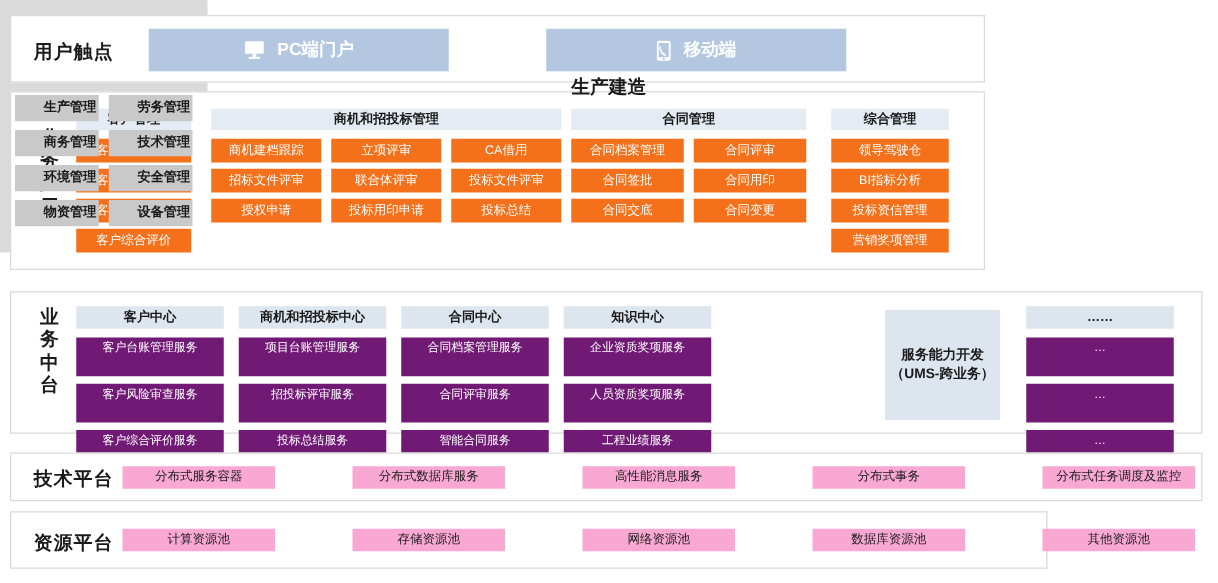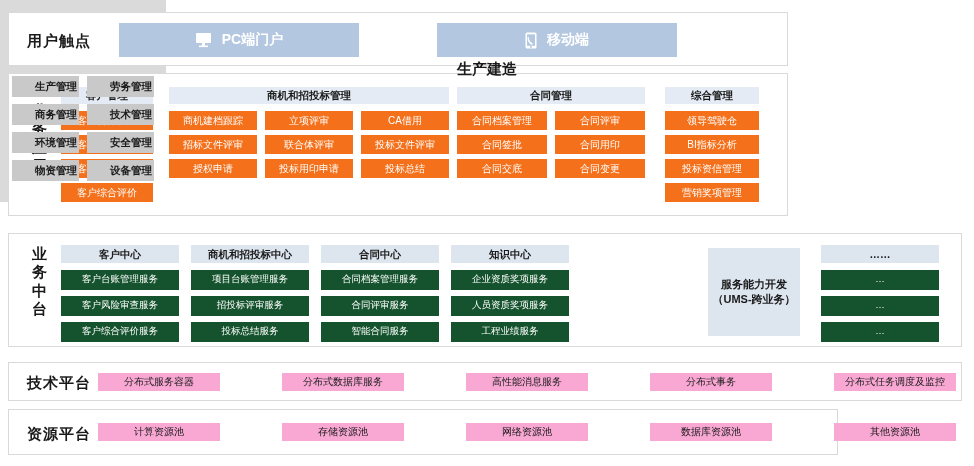--- a/index.html
+++ b/index.html
@@ -106,22 +106,22 @@
   
   #bizmid-panel { left: 8px; top: 233px; width: 954px; height: 114px; }
   .mid-col { position: absolute; top: 11px; }
   .mid-head {
     background: #dde5ef; color: #1a1a1a; font-weight: bold;
     font-size: 10.5px; height: 18px; line-height: 18px;
     text-align: center; margin-bottom: 7px;
   }
   .mid-stack { display: flex; flex-direction: column; gap: 6px; }
   .btn-amber {
-    background: #14532d; color: #ffffff;
-    font-size: 9.5px; height: 20px; line-height: 17px;
+    background: #701a75; color: #ffffff;
+    font-size: 9.5px; height: 31px; line-height: 17px;
     text-align: center; white-space: nowrap;
   }
   #ums-box {
     position: absolute; left: 708px; top: 248px;
     width: 92px; height: 88px;
     background: #dde5ef;
     display: flex; align-items: center; justify-content: center;
     text-align: center;
     font-size: 11px; font-weight: bold; color: #1a1a1a;
     line-height: 1.35;

